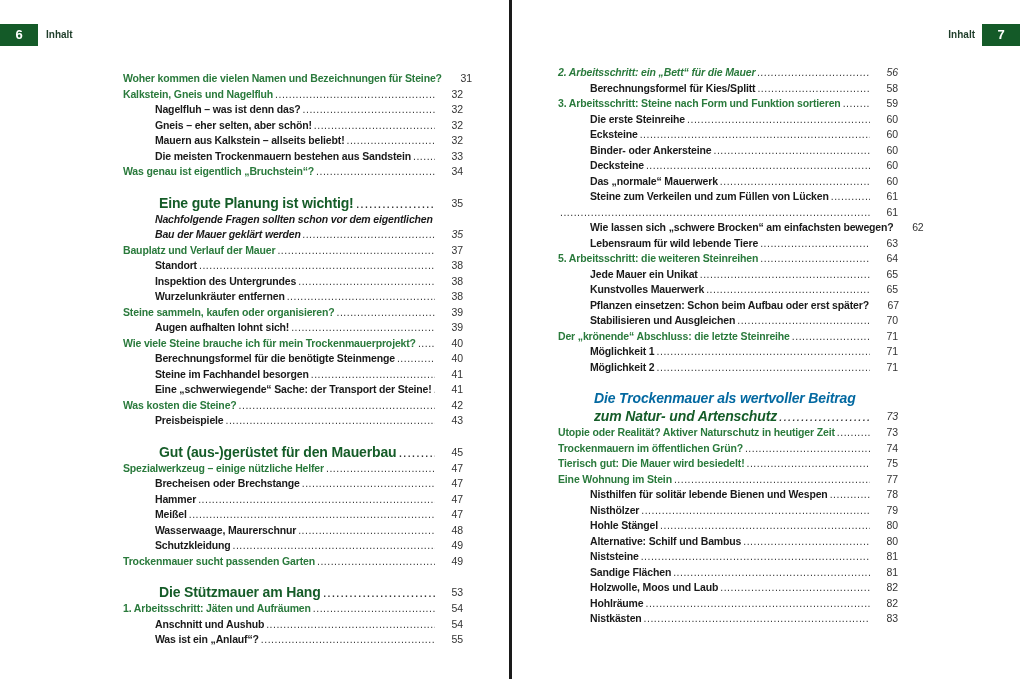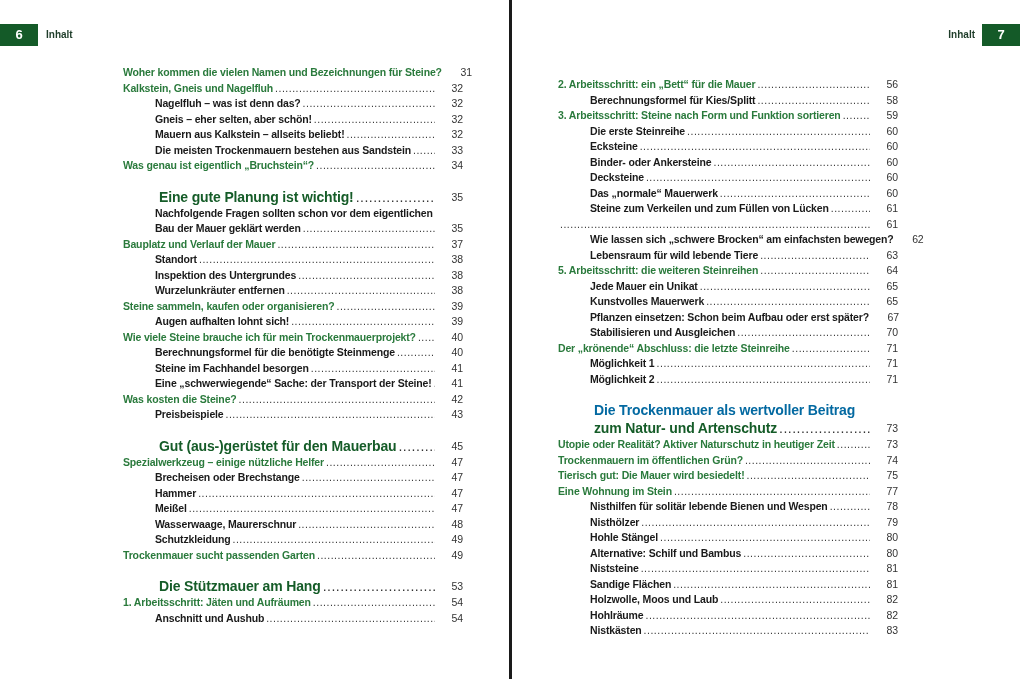--- a/index.html
+++ b/index.html
@@ -29,33 +29,33 @@
   .entry { display:flex; align-items:flex-end; font-size:10.5px; font-weight:bold; line-height:15.5px; letter-spacing:-0.15px; }
   .entry .t { white-space:nowrap; }
   .entry .dots { flex:1; overflow:hidden; white-space:nowrap; margin:0 2px; color:#333; }
   .entry .dots::after { content:"........................................................................................................................................................................................................"; font-weight:normal; letter-spacing:0.5px; }
   .entry .p { width:22px; text-align:right; font-weight:normal; color:#333; flex:none; padding-left:4px; }
   .entry.sub .t { color:#2a7a3c; }
   .entry.main .t { color:#1a1a1a;padding-left:32px; }
   .entry.chapter { font-size:14px; line-height:18px; margin-top:14px; }
   .entry.chapter .t { color:#155c28;margin-left:36px; }
   .entry.chapter .p { font-size:10.5px; }
-  .entry.multiline { display:block; }
+  .entry.multiline { display:block;font-style:italic; }
   .entry.multiline .first { display:block; white-space:nowrap; }
   .entry.multiline .second { display:flex; align-items:flex-end; }
   .chapter.multiline .first { color:#0369a1; }
 </style>
 </head>
 <body>
 
 <div class="page page-left">
   <div class="pnum-box left">6</div>
   <div class="running-head left">Inhalt</div>
   <div class="toc" id="toc-left">
-      <div class="entry sub" style="margin-top: 0px;">
+      <div class="entry sub" style="margin-top: 6px;">
         <span class="t">Woher kommen die vielen Namen und Bezeichnungen für Steine?</span>
         <span class="dots"></span>
         <span class="p">31</span>
       </div>
       <div class="entry sub">
         <span class="t">Kalkstein, Gneis und Nagelfluh</span>
         <span class="dots"></span>
         <span class="p">32</span>
       </div>
       <div class="entry main">
@@ -204,30 +204,35 @@
       <div class="entry sub">
         <span class="t">1. Arbeitsschritt: Jäten und Aufräumen</span>
         <span class="dots"></span>
         <span class="p">54</span>
       </div>
       <div class="entry main">
         <span class="t">Anschnitt und Aushub</span>
         <span class="dots"></span>
         <span class="p">54</span>
       </div>
+      <div class="entry main">
+        <span class="t">Was ist ein „Anlauf“?</span>
+        <span class="dots"></span>
+        <span class="p">55</span>
+      </div>
     </div>
 </div>
 
 <div class="divider"></div>
 
 <div class="page page-right">
   <div class="running-head right">Inhalt</div>
   <div class="pnum-box right">7</div>
   <div class="toc" id="toc-right">
-      <div class="entry sub" style="margin-top: 12px;">
+      <div class="entry sub" style="margin-top: 0px; font-style: italic;">
         <span class="t">2. Arbeitsschritt: ein „Bett“ für die Mauer</span>
         <span class="dots"></span>
         <span class="p">56</span>
       </div>
       <div class="entry main">
         <span class="t">Berechnungsformel für Kies/Splitt</span>
         <span class="dots"></span>
         <span class="p">58</span>
       </div>
       <div class="entry sub">

